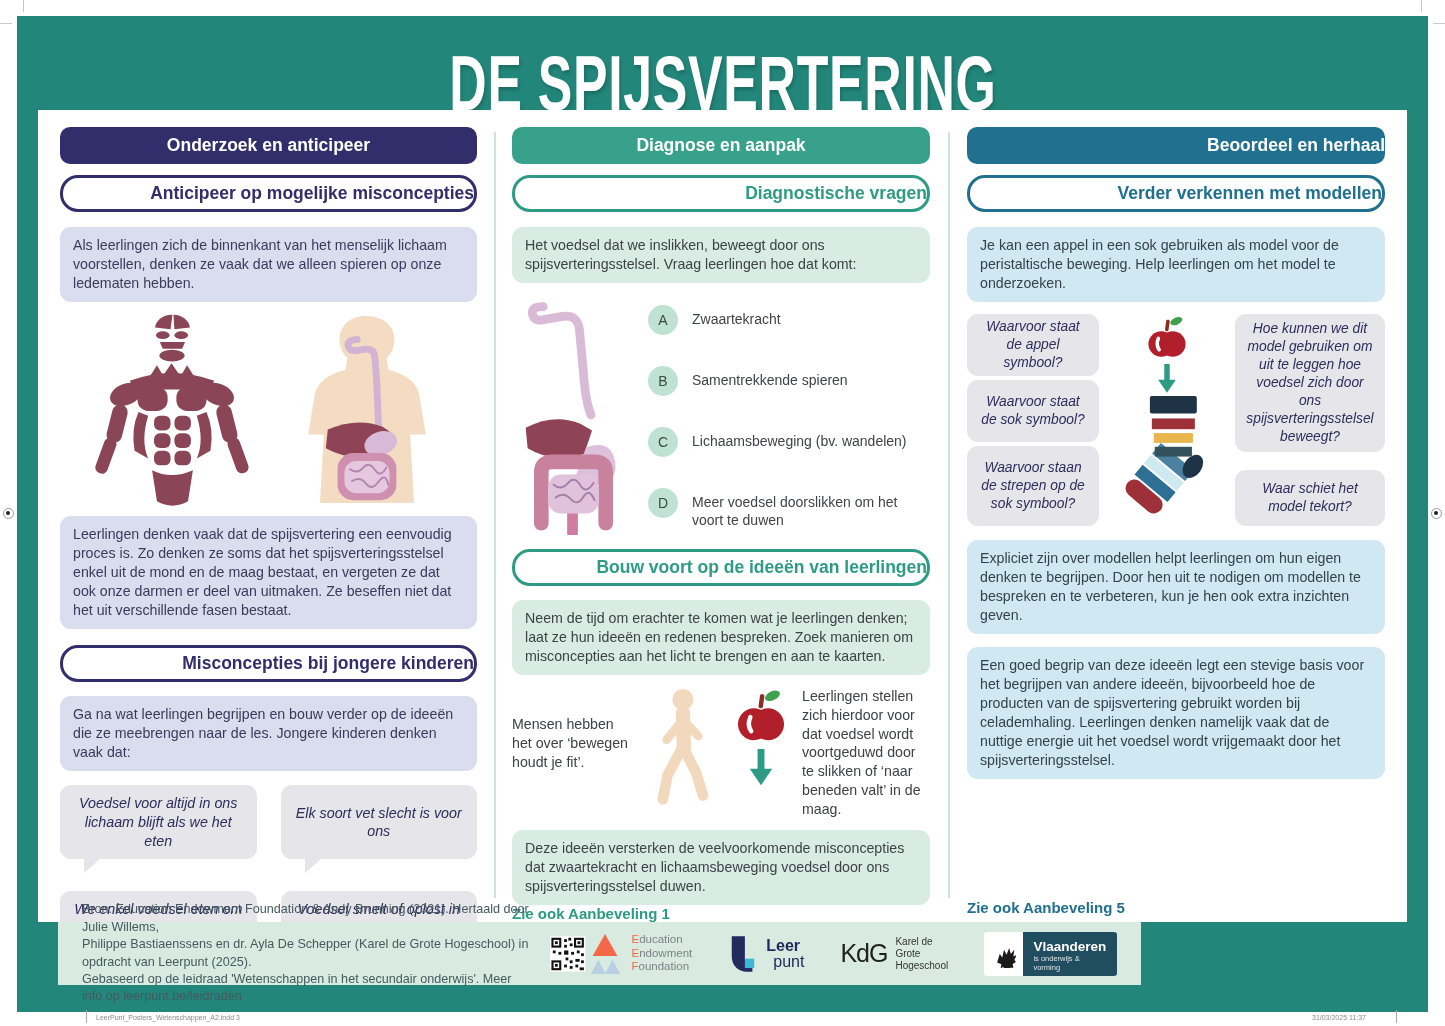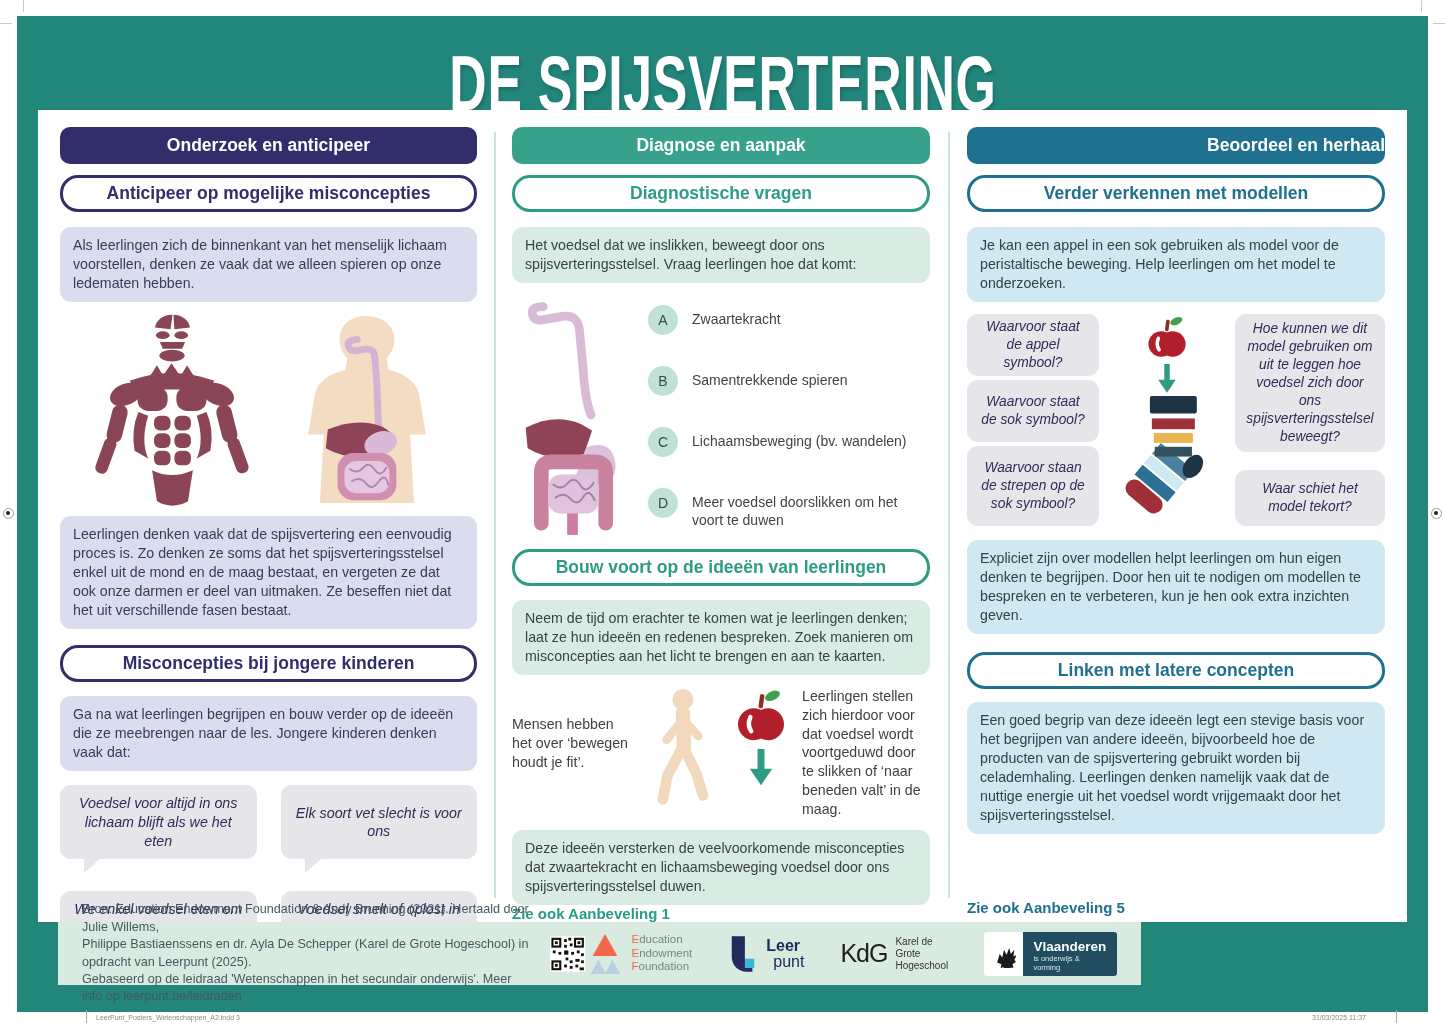--- a/index.html
+++ b/index.html
@@ -18,21 +18,21 @@
   .divider.d1 { left:456px; } .divider.d2 { left:910px; }
 
   .col { position:absolute; top:17px; bottom:6px; width:417px; display:flex; flex-direction:column; }
   .col1 { left:22px; } .col2 { left:474px; width:418px; } .col3 { left:929px; width:418px; }
 
   
   .pill-solid { border-radius:10px; color:#fff; font-weight:700; font-size:17.5px; text-align:center; padding:8px 0; }
   .c1 .pill-solid { background:#322d6b; }
   .c2 .pill-solid { background:#38a18b; }
   .c3 .pill-solid { background:#20708f;text-align:right; }
-  .pill-outline { background:#fff; border:3px solid; border-radius:18px; font-weight:700; font-size:17.5px; text-align:center; padding:5px 0; margin-top:11px; }
+  .pill-outline { background:#fff; border:3px solid; border-radius:18px; font-weight:700; font-size:17.5px; text-align:right; padding:5px 0; margin-top:11px; }
   .c1 .pill-outline { border-color:#322d6b; color:#322d6b; }
   .c2 .pill-outline { border-color:#2e9c85; color:#2e9c85; }
   .c3 .pill-outline { border-color:#20708f; color:#20708f; }
 
   
   .box { border-radius:11px; padding:9px 13px; font-size:14.2px; line-height:1.34; }
   .c1 .box { background:#dadded; color:#3a3a5c; }
   .c2 .box { background:#d8ece3; color:#3c4245; }
   .c3 .box { background:#cfe8f2; color:#35424a; }
 
@@ -281,21 +281,20 @@
               <rect x="35" y="54" width="38" height="10" fill="#33515c"></rect>
             </svg>
           </div>
           <div class="model-col" style="width:150px;">
             <div class="plainbub" style="height:138px;">Hoe kunnen we dit model gebruiken om uit te leggen hoe voedsel zich door ons spijsverteringsstelsel beweegt?</div>
             <div class="plainbub" style="height:56px;">Waar schiet het model tekort?</div>
           </div>
         </div>
 
         <div class="box" style="margin-top:14px;">Expliciet zijn over modellen helpt leerlingen om hun eigen denken te begrijpen. Door hen uit te nodigen om modellen te bespreken en te verbeteren, kun je hen ook extra inzichten geven.</div>
-        <div class="pill-outline" style="margin-top:18px;">Linken met latere concepten</div>
         <div class="box" style="margin-top:13px;">Een goed begrip van deze ideeën legt een stevige basis voor het begrijpen van andere ideeën, bijvoorbeeld hoe de producten van de spijsvertering gebruikt worden bij celademhaling. Leerlingen denken namelijk vaak dat de nuttige energie uit het voedsel wordt vrijgemaakt door het spijsverteringsstelsel.</div>
         <div class="see-also">Zie ook Aanbeveling 5</div>
       </div>
     </div>
 
     <div class="footer-band">
       <div class="source">
         <div>Bron: Education Endowment Foundation &amp; Andy Brunning (2021). Hertaald door Julie Willems,</div>
         <div>Philippe Bastiaenssens en dr. Ayla De Schepper (Karel de Grote Hogeschool) in opdracht van Leerpunt (2025).</div>
         <div>Gebaseerd op de leidraad 'Wetenschappen in het secundair onderwijs'. Meer info op leerpunt.be/leidraden</div>

